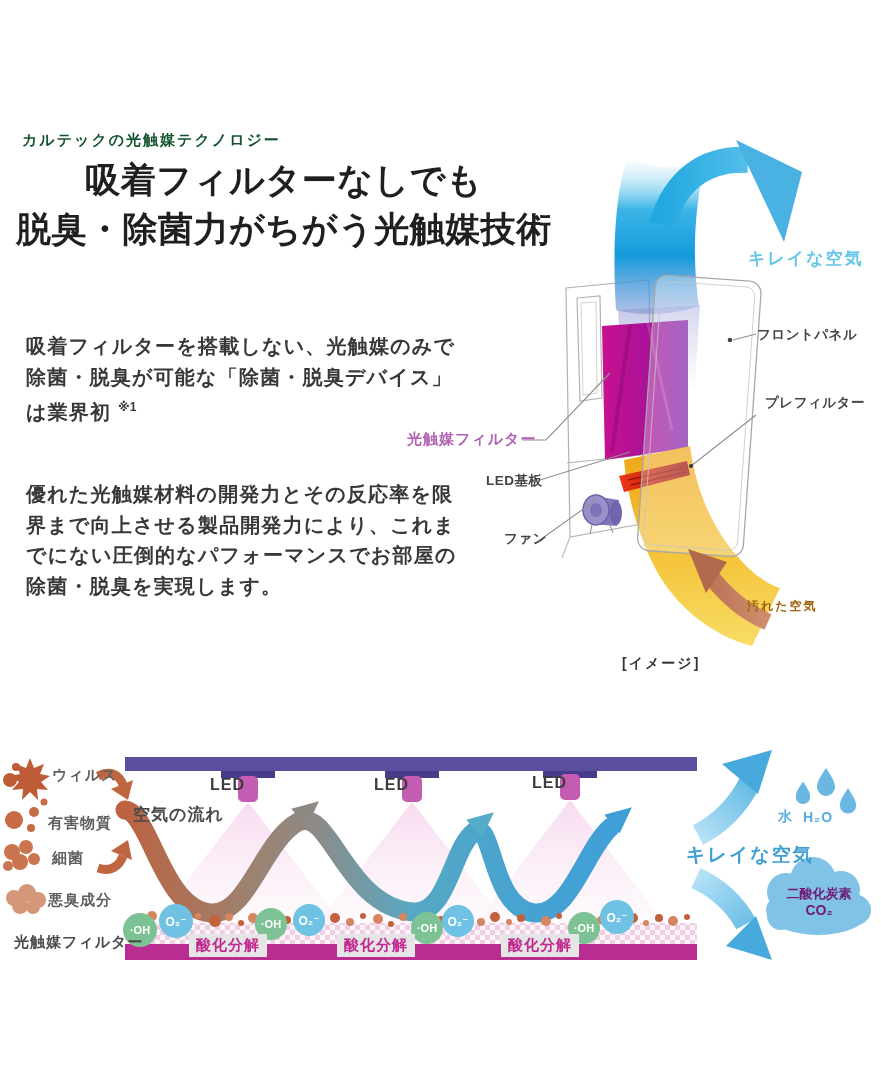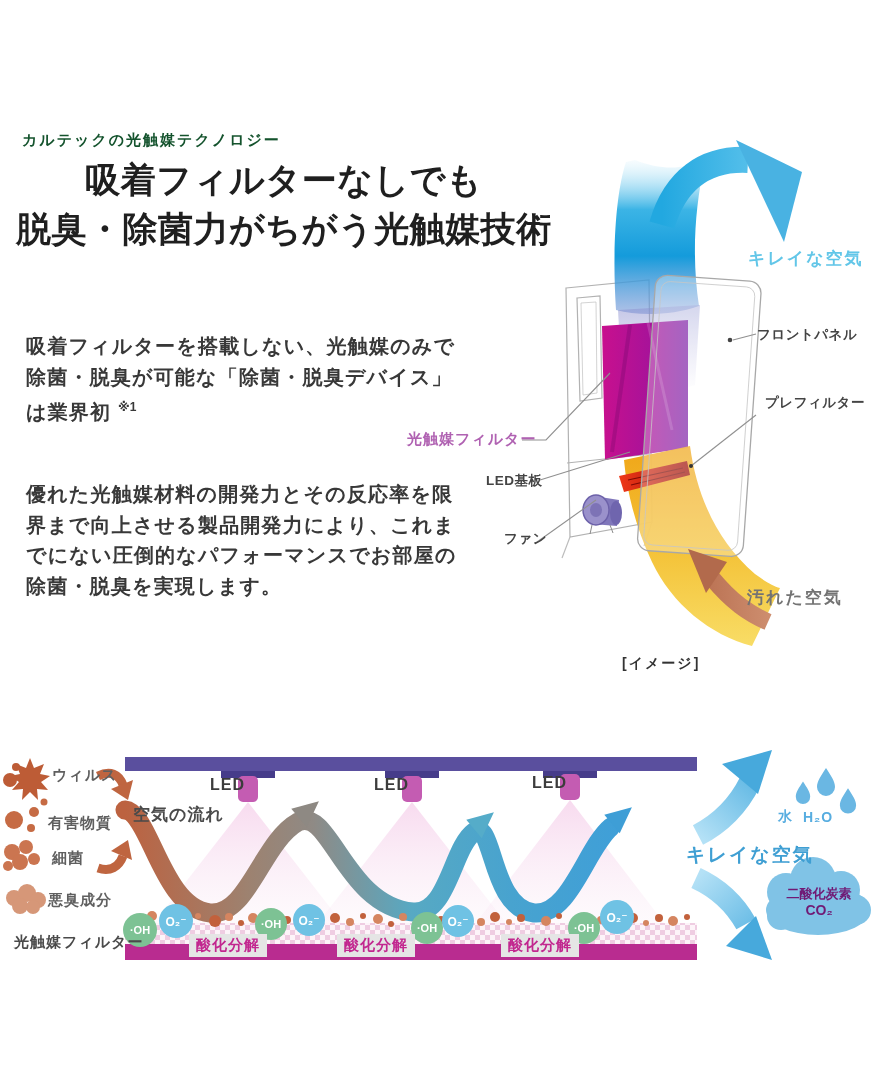--- a/index.html
+++ b/index.html
@@ -15,21 +15,21 @@
   
   #devfig{left:400px;top:130px;width:481px;height:560px;}
   #devfig svg{position:absolute;left:0;top:0;}
   .dlabel{position:absolute;font-weight:600;color:#444;font-size:13.5px;letter-spacing:0.5px;white-space:nowrap;}
   .lab-cleanair-top{left:348px;top:117px;font-size:17px;font-weight:700;color:#62c6e8;letter-spacing:2px;}
   .lab-frontpanel{left:357px;top:196px;}
   .lab-prefilter{left:357px;top:264px;margin-left:8px;}
   .lab-photofilter{left:7px;top:300px;font-size:15px;font-weight:700;color:#b062b2;letter-spacing:1px;}
   .lab-ledboard{left:86px;top:342px;}
   .lab-fan{left:104px;top:400px;text-align:center;}
-  .lab-dirtyair{left:347px;top:456px;font-size:17px;font-weight:700;color:#737373;letter-spacing:2px;}
+  .lab-dirtyair{left:347px;top:468px;font-size:12px;font-weight:700;color:#a16207;letter-spacing:2px;}
   .lab-caption{left:222px;top:525px;font-size:14px;color:#333;letter-spacing:2px;font-weight:600;}
   
   #mechfig{left:0;top:730px;width:881px;height:255px;}
   #mechfig svg{position:absolute;left:0;top:0;}
   .mlabel{position:absolute;font-weight:700;color:#5f5f5f;font-size:15px;letter-spacing:1px;white-space:nowrap;}
   .m-virus{left:52px;top:36px;}
   .m-harm{left:48px;top:84px;}
   .m-bact{left:52px;top:119px;}
   .m-odor{left:48px;top:161px;}
   .m-filter{left:14px;top:203px;color:#4a4a4a;}

